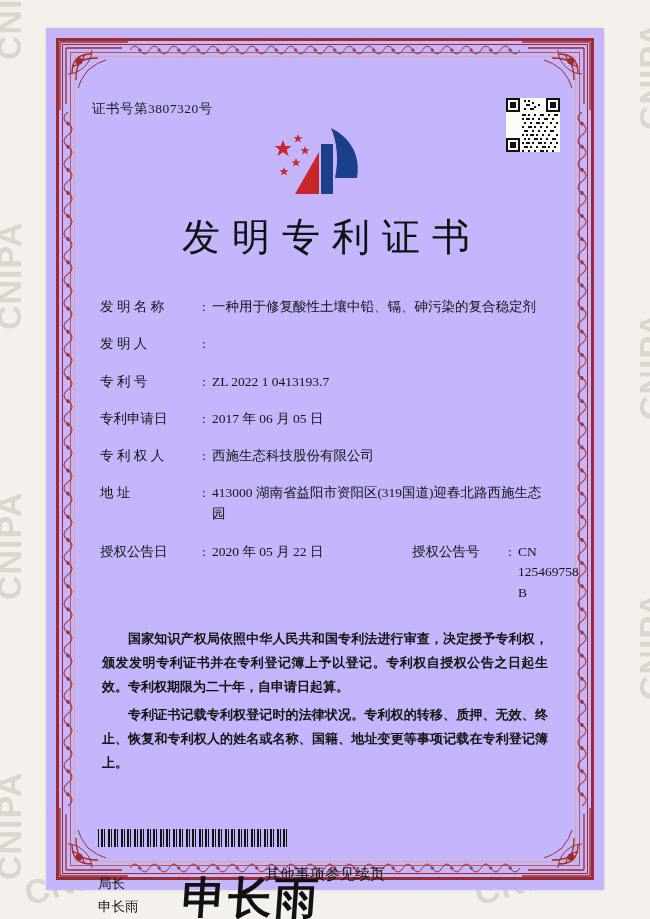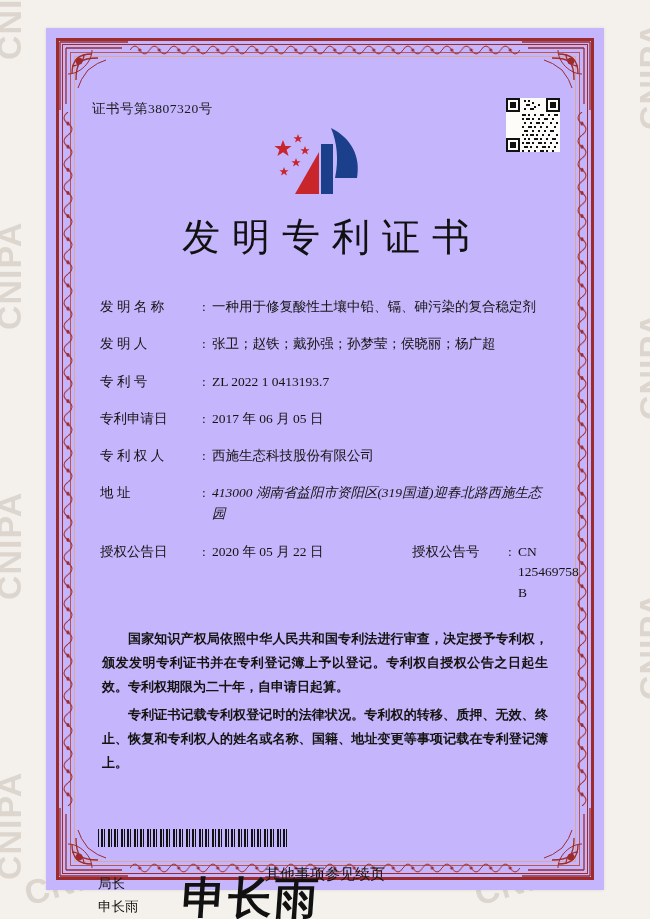--- a/index.html
+++ b/index.html
@@ -153,21 +153,21 @@
     flex: 0 0 102px;
     white-space: nowrap;
   }
   .f-colon {
     flex: 0 0 10px;
     width: 10px;
   }
   .f-value {
     flex: 1 1 auto;
   }
-  .f-value.wrap { line-height: 1.55; font-style: italic; }
+  .f-value.wrap { line-height: 1.55; }
 
   .field-row.two-col .f-value { flex: 0 0 200px; }
   .second-label {
     flex: 0 0 96px;
     width: 96px;
     white-space: nowrap;
     text-align: left;
   }
   .second-value { flex: 1 1 auto; }
 
@@ -471,21 +471,20 @@
 
       <div class="field-row">
         <span class="f-label">发 明 名 称</span>
         <span class="f-colon">:</span>
         <span class="f-value">一种用于修复酸性土壤中铅、镉、砷污染的复合稳定剂</span>
       </div>
 
       <div class="field-row">
         <span class="f-label">发 明 人</span>
         <span class="f-colon">:</span>
-        <span class="f-value">张卫；赵铁；戴孙强；孙梦莹；侯晓丽；杨广超</span>
       </div>
 
       <div class="field-row">
         <span class="f-label">专 利 号</span>
         <span class="f-colon">:</span>
         <span class="f-value">ZL 2022 1 0413193.7</span>
       </div>
 
       <div class="field-row">
         <span class="f-label">专利申请日</span>

